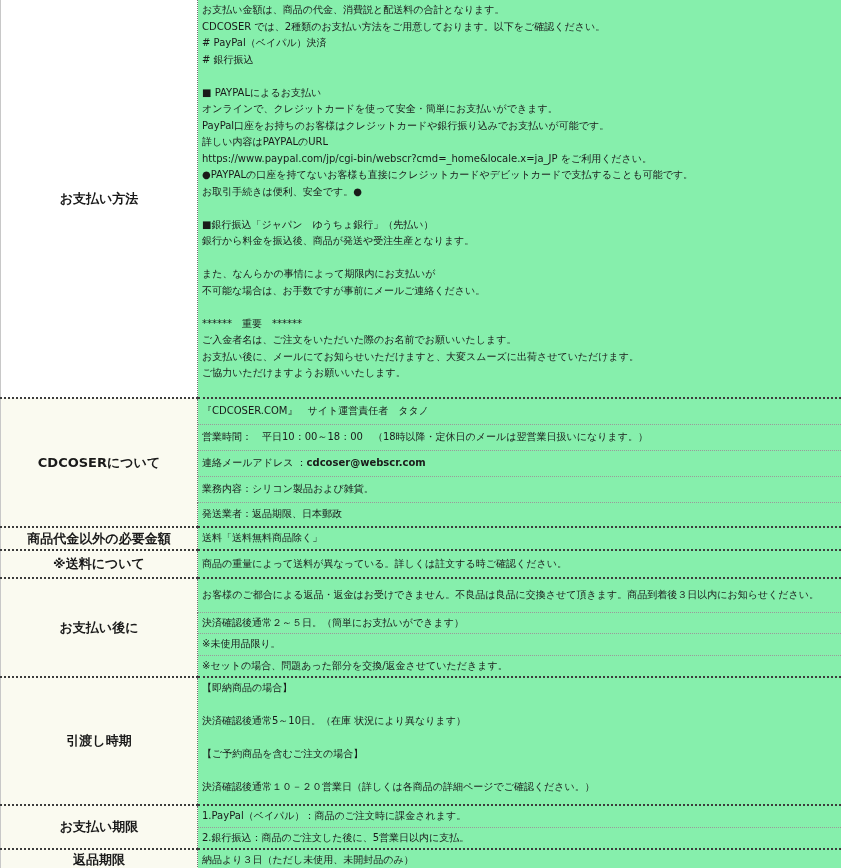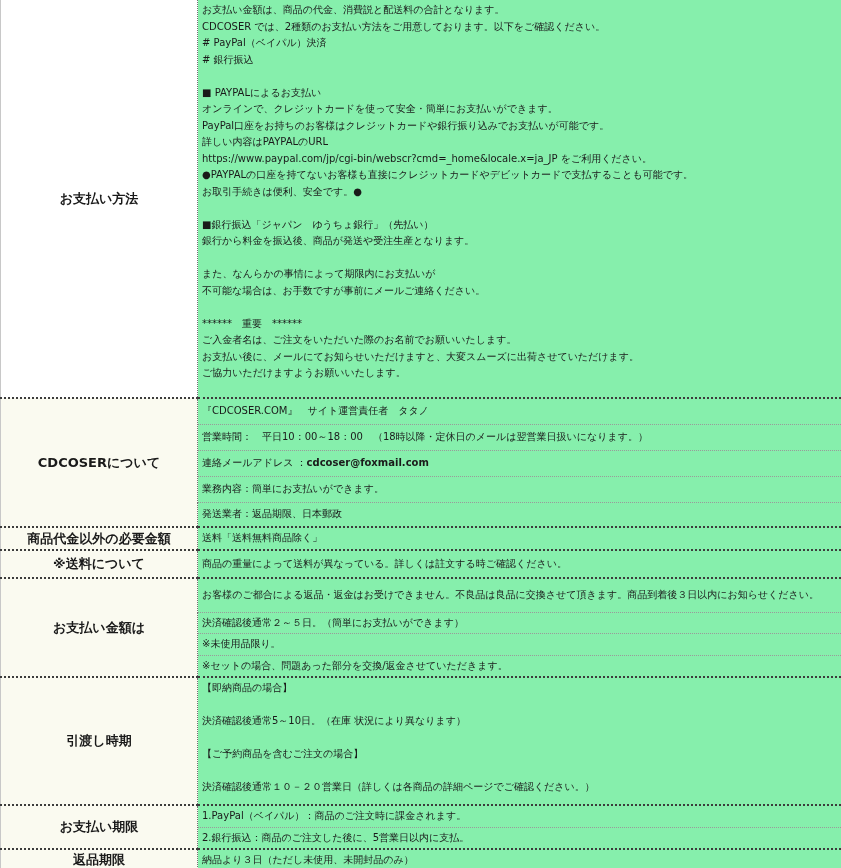--- a/index.html
+++ b/index.html
@@ -105,42 +105,42 @@
 
     <tr class="group-start">
       <td class="label" rowspan="5">CDCOSERについて</td>
       <td class="content h26">『CDCOSER.COM』　サイト運営責任者　タタノ</td>
     </tr>
     <tr>
       <td class="content h26">営業時間：　平日10：00～18：00　（18時以降・定休日のメールは翌営業日扱いになります。）</td>
     </tr>
     <tr>
       <td class="content h26">
-        <span>連絡メールアドレス ：</span><span class="bold">cdcoser@foxmail.com</span>
+        <span>連絡メールアドレス ：</span><span class="bold">cdcoser@webscr.com</span>
       </td>
     </tr>
     <tr>
-      <td class="content h26">業務内容：簡単にお支払いができます。</td>
+      <td class="content h26">業務内容：シリコン製品および雑貨。</td>
     </tr>
     <tr>
       <td class="content h25">発送業者：返品期限、日本郵政</td>
     </tr>
 
     <tr class="group-start">
       <td class="label">商品代金以外の必要金額</td>
       <td class="content h23">送料「送料無料商品除く」</td>
     </tr>
 
     <tr class="group-start">
       <td class="label">※送料について</td>
       <td class="content h28">商品の重量によって送料が異なっている。詳しくは註文する時ご確認ください。</td>
     </tr>
 
     <tr class="group-start">
-      <td class="label" rowspan="4">お支払い金額は</td>
+      <td class="label" rowspan="4">お支払い後に</td>
       <td class="content tight h34">お客様のご都合による返品・返金はお受けできません。不良品は良品に交換させて頂きます。商品到着後３日以内にお知らせください。</td>
     </tr>
     <tr>
       <td class="content tight h18">決済確認後通常２～５日。（簡単にお支払いができます）</td>
     </tr>
     <tr>
       <td class="content tight h15">※未使用品限り。</td>
     </tr>
     <tr>
       <td class="content tight h15">※セットの場合、問題あった部分を交換/返金させていただきます。</td>

